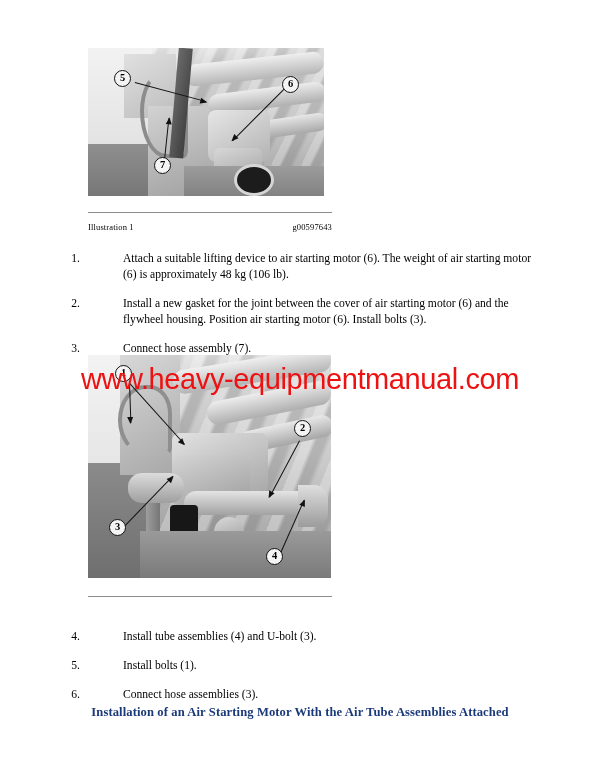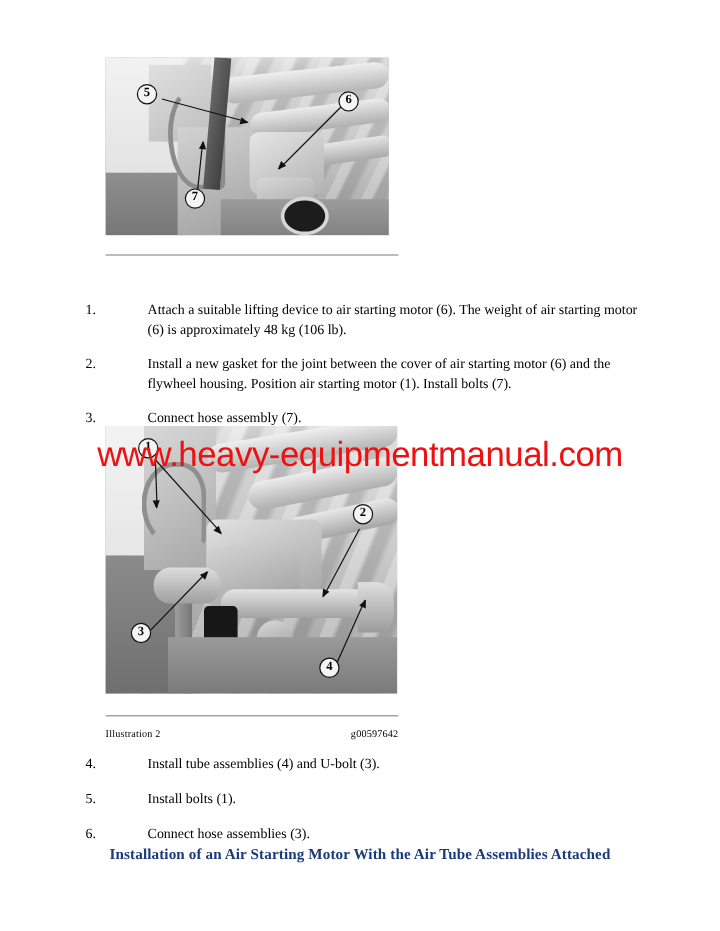--- a/index.html
+++ b/index.html
@@ -245,29 +245,33 @@
       <div class="leader" style="left:200px; top:38px; width:78px; transform:rotate(135deg);"></div>
       <div class="leader" style="left:76px; top:112px; width:42px; transform:rotate(-84deg);"></div>
 
       <div class="callout" style="left:26px; top:22px;">5</div>
       <div class="callout" style="left:194px; top:28px;">6</div>
       <div class="callout" style="left:66px; top:109px;">7</div>
     </div>
   </div>
 
   <div class="caption-rule" id="rule-1"></div>
+  <div class="caption" id="caption-1">
+    <span>Illustration 1</span>
+    <span>g00597643</span>
+  </div>
 
   <div class="steps" id="steps-upper">
     <div class="step">
       <span class="step-num">1.</span>
       <span class="step-text">Attach a suitable lifting device to air starting motor (6). The weight of air starting motor (6) is approximately 48 kg (106 lb).</span>
     </div>
     <div class="step">
       <span class="step-num">2.</span>
-      <span class="step-text">Install a new gasket for the joint between the cover of air starting motor (6) and the flywheel housing. Position air starting motor (1). Install bolts (7).</span>
+      <span class="step-text">Install a new gasket for the joint between the cover of air starting motor (6) and the flywheel housing. Position air starting motor (6). Install bolts (3).</span>
     </div>
     <div class="step">
       <span class="step-num">3.</span>
       <span class="step-text">Connect hose assembly (7).</span>
     </div>
   </div>
 
   <div class="figure" id="figure-2">
     <div class="photo" id="photo-2">
       <div class="scene scene-2"></div>
@@ -296,24 +300,20 @@
       <div class="leader" style="left:192px; top:198px; width:58px; transform:rotate(-66deg);"></div>
 
       <div class="callout" style="left:27px; top:10px;">1</div>
       <div class="callout" style="left:206px; top:65px;">2</div>
       <div class="callout" style="left:21px; top:164px;">3</div>
       <div class="callout" style="left:178px; top:193px;">4</div>
     </div>
   </div>
 
   <div class="caption-rule" id="rule-2"></div>
-  <div class="caption" id="caption-2">
-    <span>Illustration 2</span>
-    <span>g00597642</span>
-  </div>
 
   <div class="steps" id="steps-lower">
     <div class="step">
       <span class="step-num">4.</span>
       <span class="step-text">Install tube assemblies (4) and U-bolt (3).</span>
     </div>
     <div class="step">
       <span class="step-num">5.</span>
       <span class="step-text">Install bolts (1).</span>
     </div>

